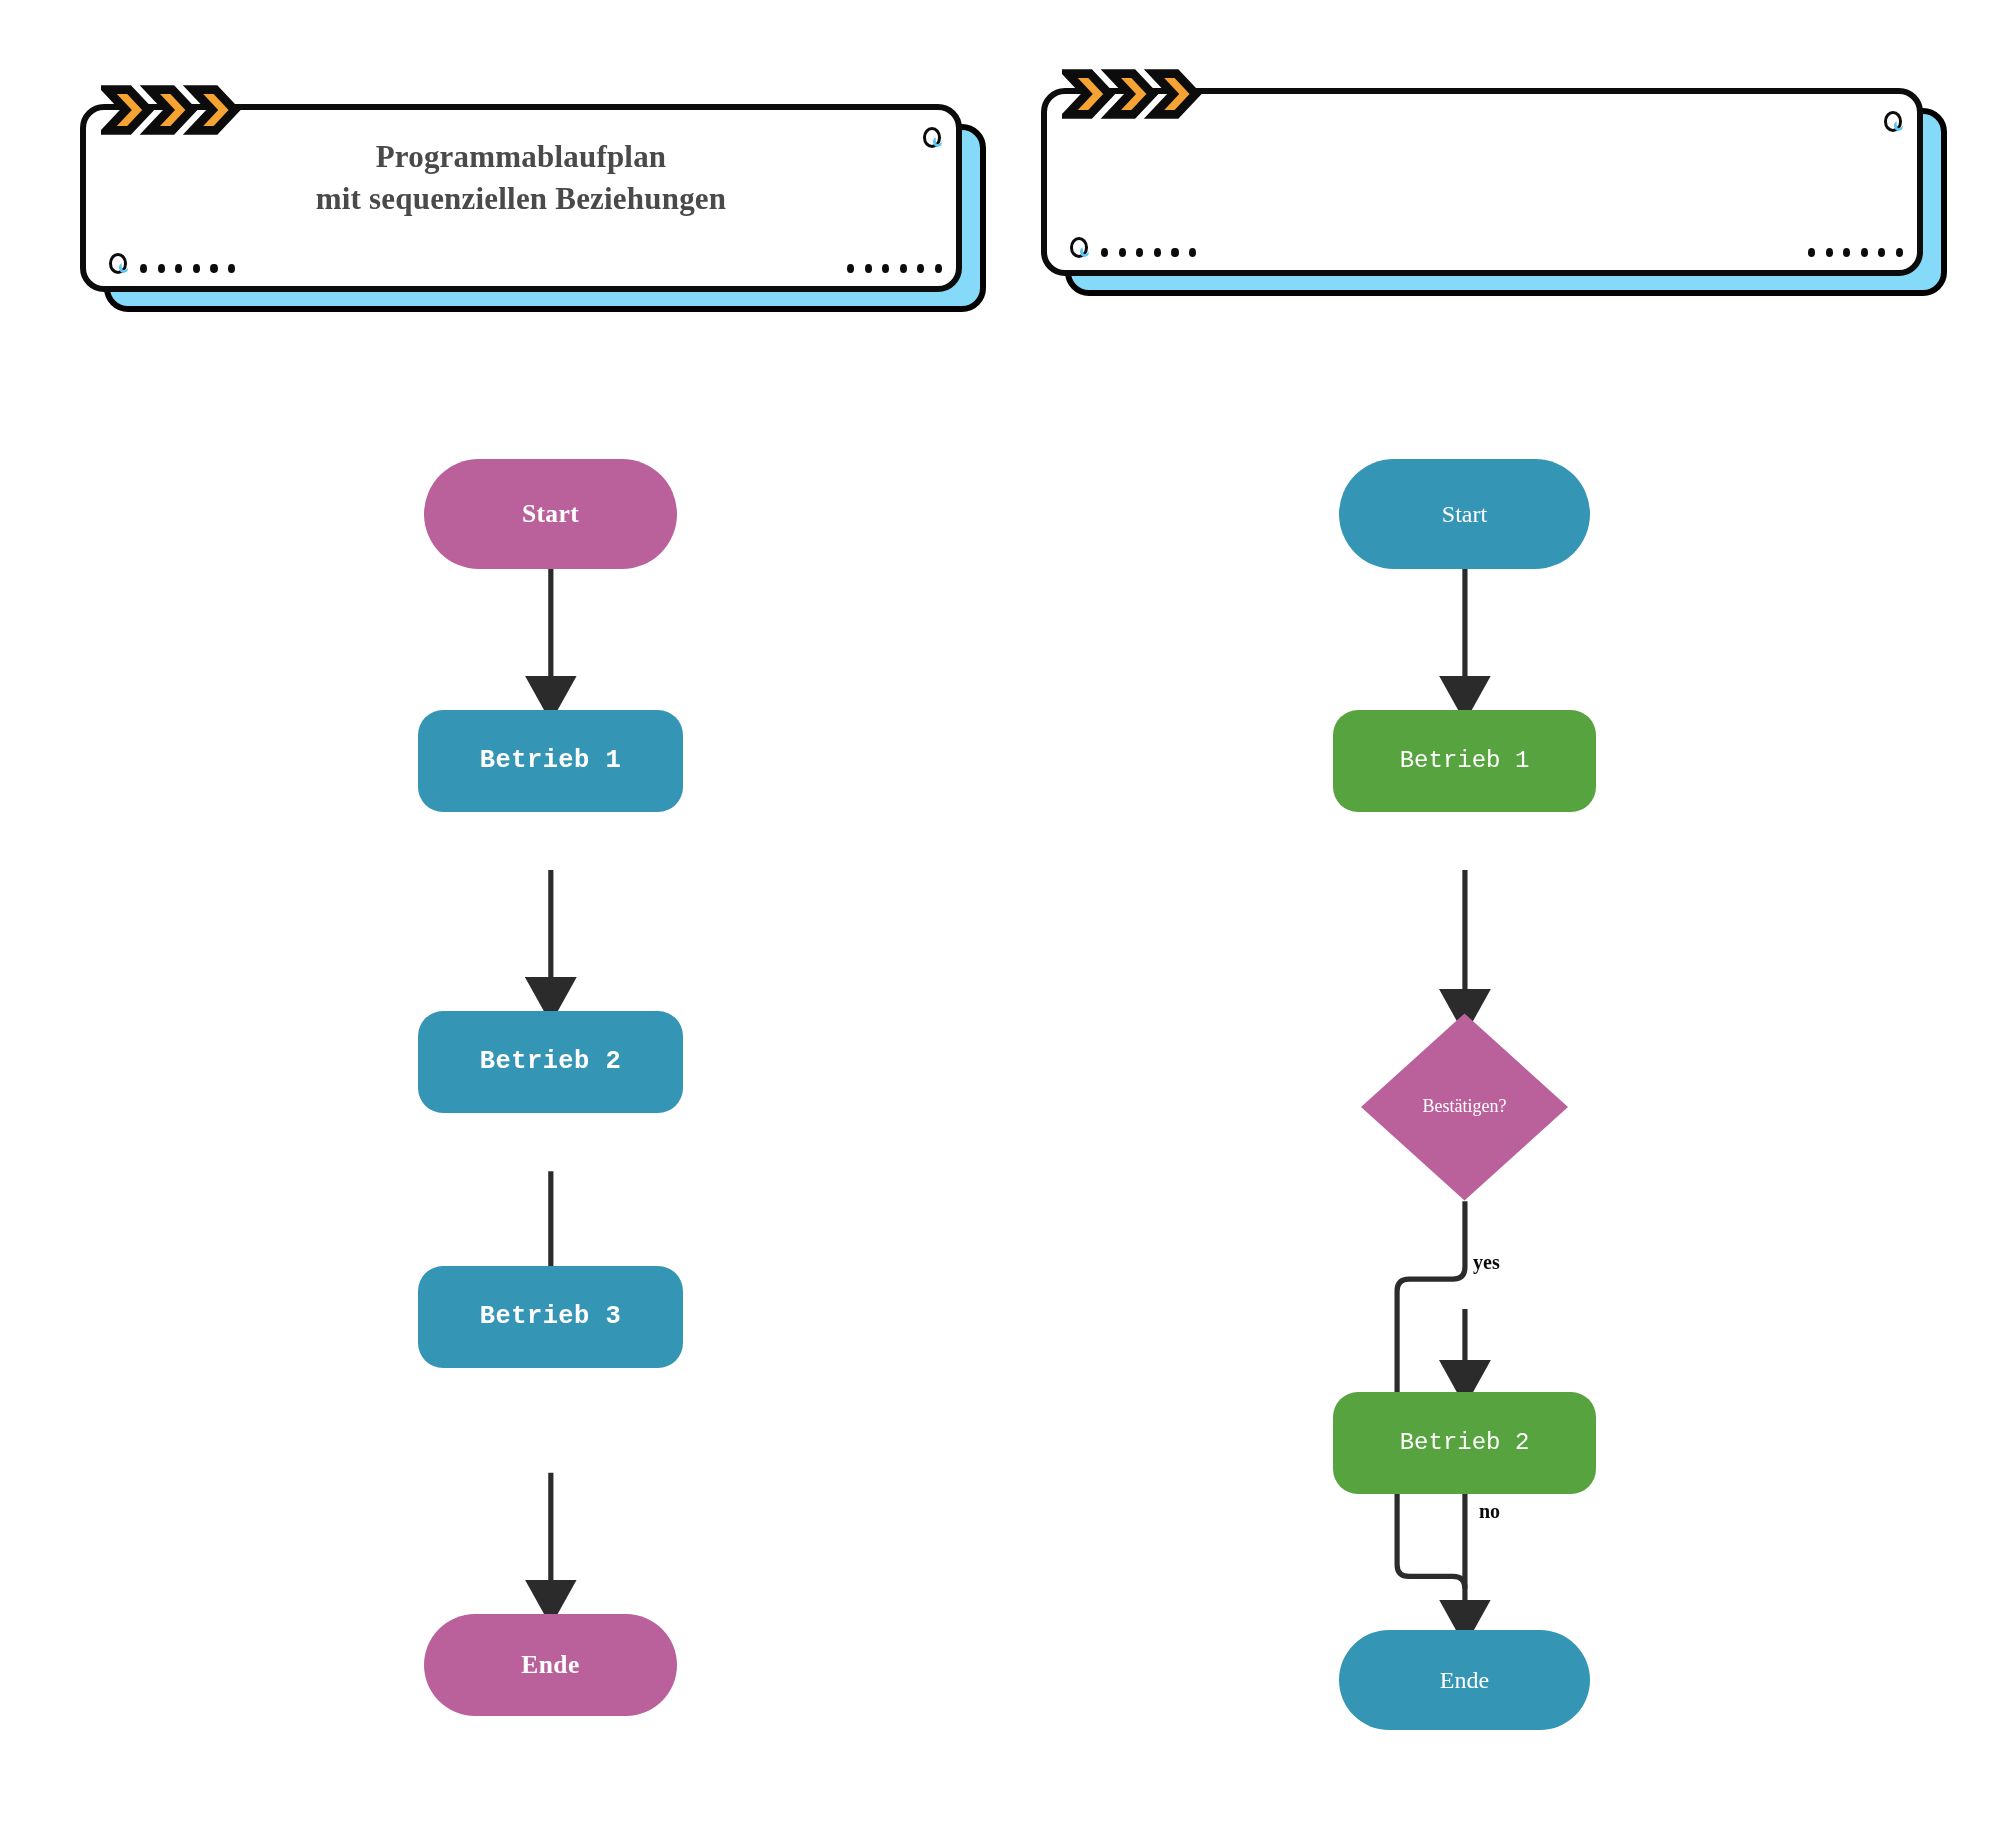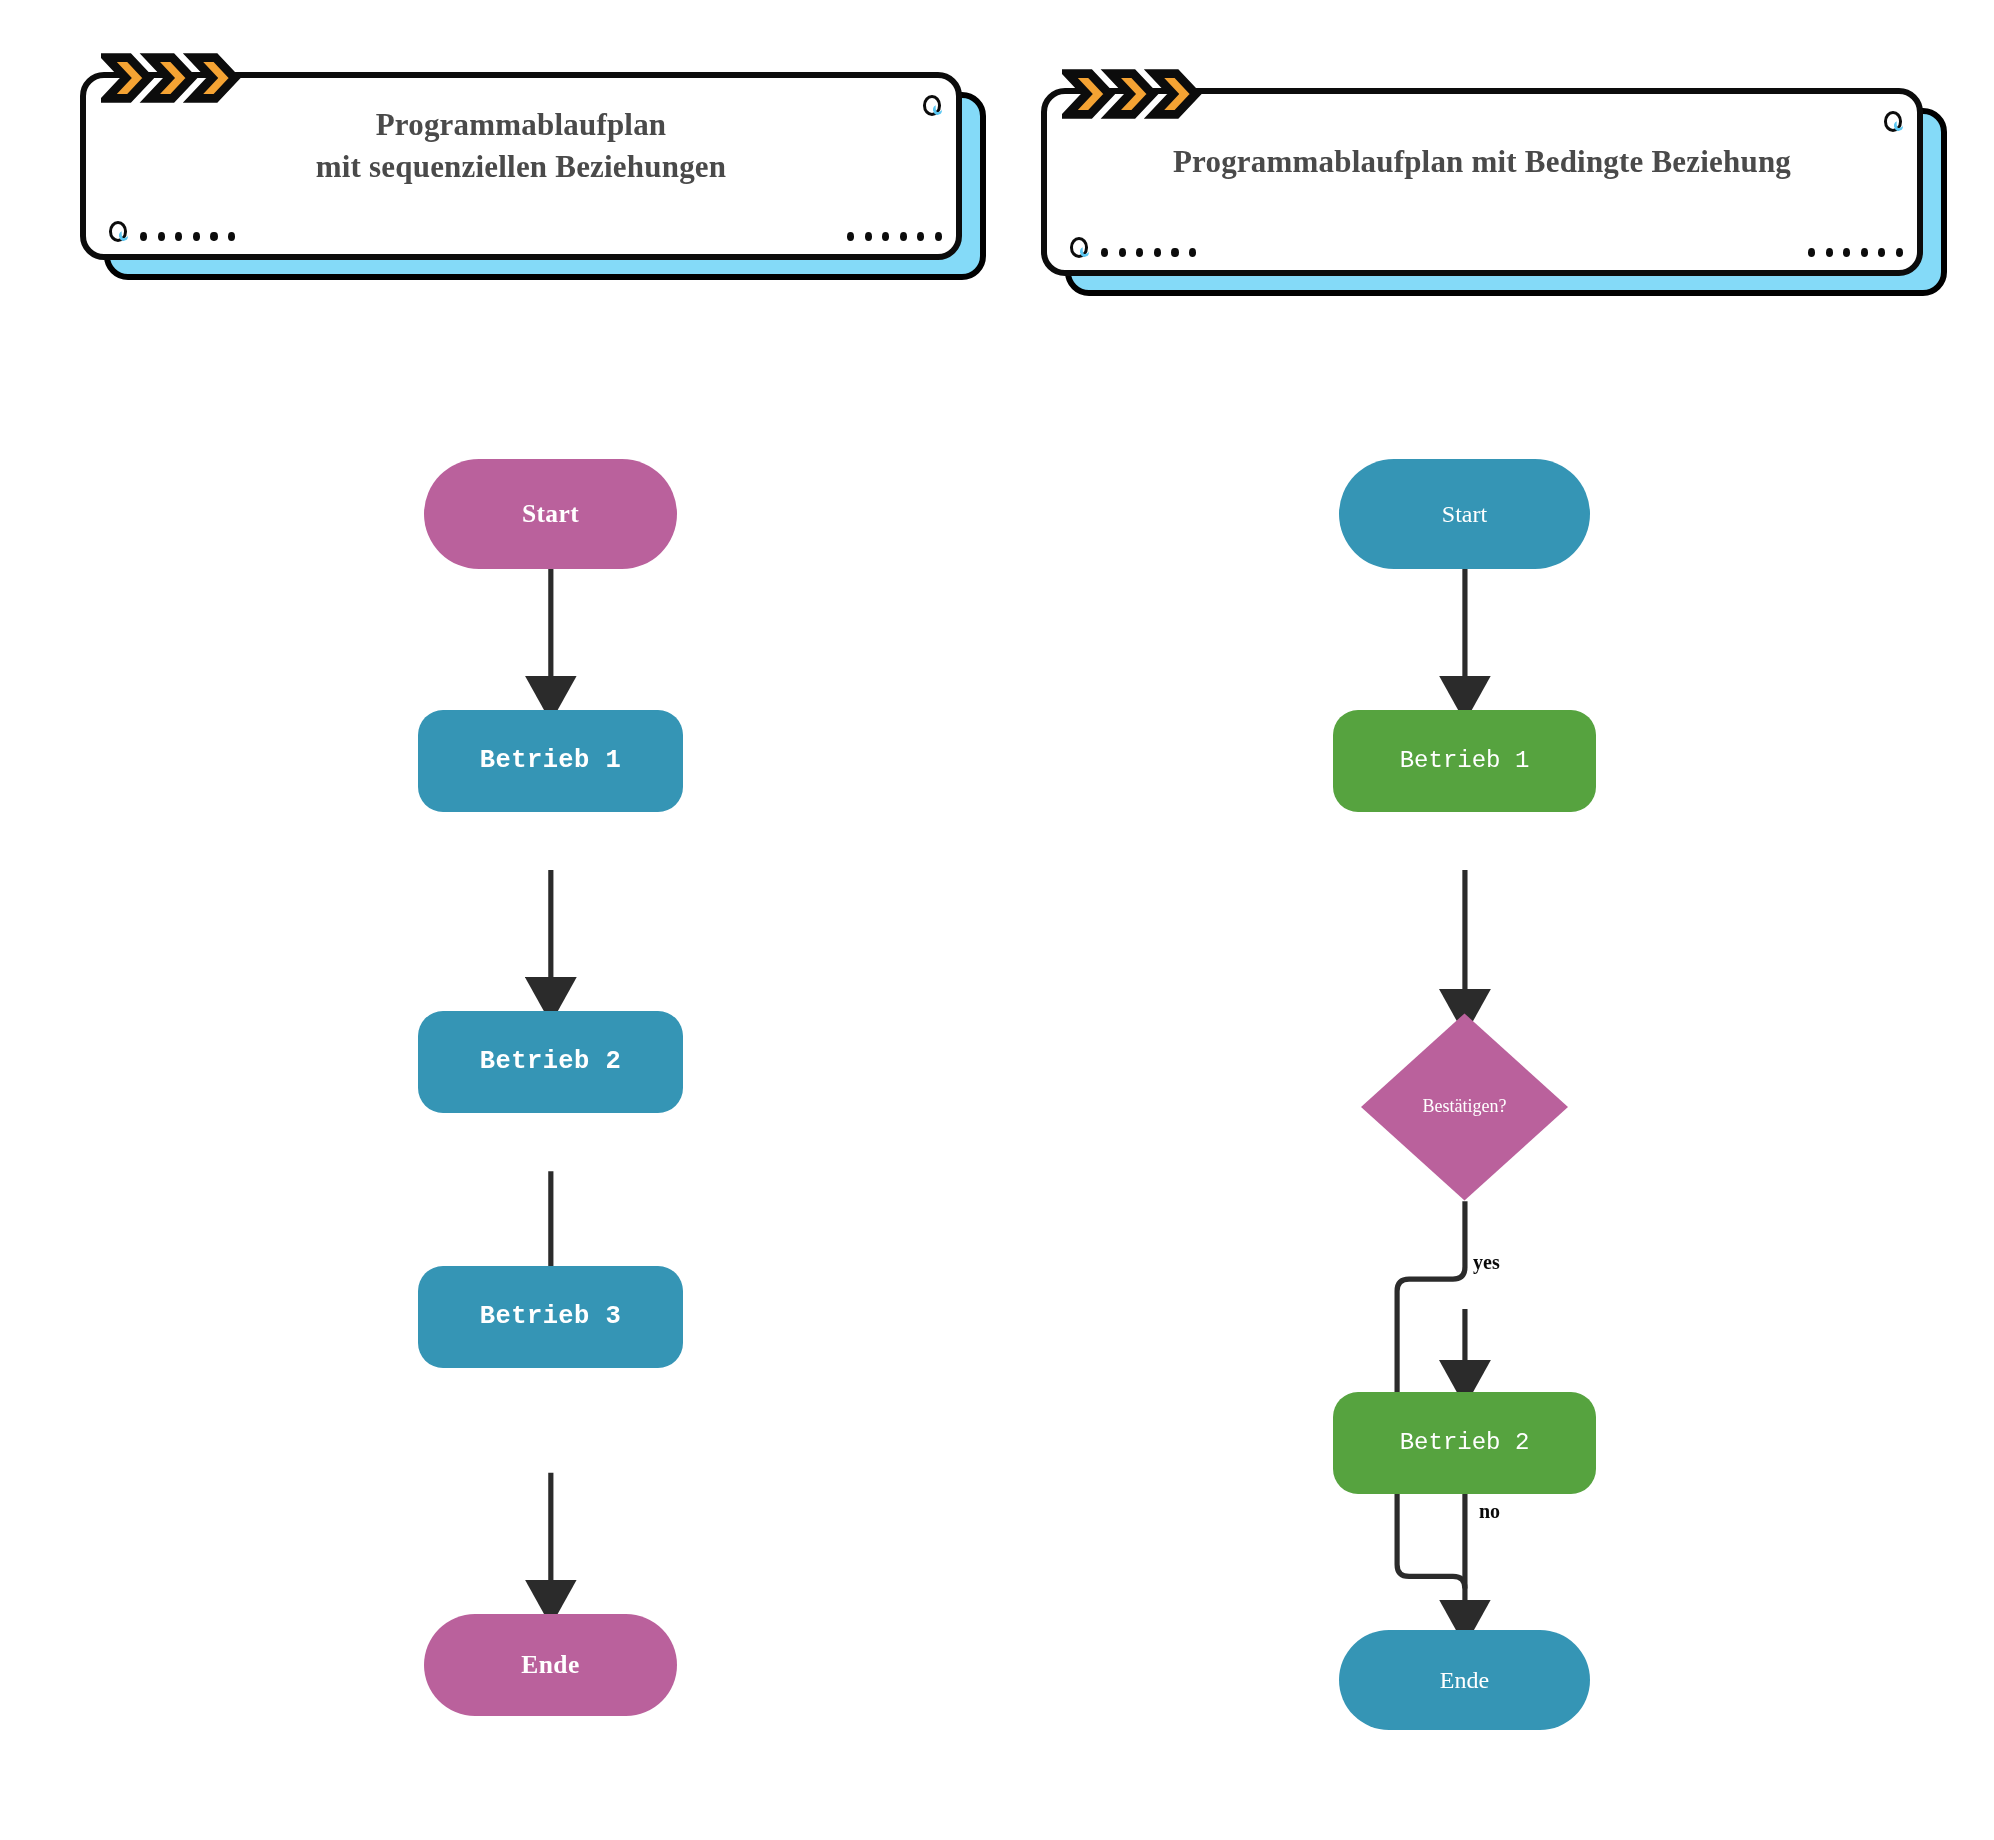--- a/index.html
+++ b/index.html
@@ -50,21 +50,21 @@
   .diamond-label{position:absolute;left:0;top:0;width:100%;height:100%;
       display:flex;align-items:center;justify-content:center;text-align:center;
       color:#ffffff;font-size:18px;line-height:1.18;}
   svg.overlay{position:absolute;left:0;top:0;overflow:visible;}
 
   .lbl{position:absolute;font-weight:bold;color:#0a0a0a;font-size:20px;}
 </style>
 </head>
 <body>
 
-<div class="banner" style="left:80px;top:52px;">
+<div class="banner" style="left:80px;top:84px;">
   <div class="shadow-card"></div>
   <div class="main-card"></div>
   <div class="chev-wrap">
     <svg width="144" height="52" viewBox="0 0 360 130">
       <g stroke="#0c0c0c" stroke-width="22" stroke-linejoin="miter" fill="#F5A333">
         <polygon points="14,14 70,14 118,65 70,116 14,116 62,65"></polygon>
         <polygon points="122,14 178,14 226,65 178,116 122,116 170,65"></polygon>
         <polygon points="230,14 286,14 334,65 286,116 230,116 278,65"></polygon>
       </g>
     </svg>
@@ -129,25 +129,20 @@
       <span></span>
       <span></span>
   </div>
   <div class="dots dots-right">
     <span></span>
       <span></span>
       <span></span>
       <span></span>
       <span></span>
       <span></span>
-  </div>
-  <div class="title">
-    <div>
-      <div>Programmablaufplan mit Bedingte Beziehung</div>
-    </div>
   </div>
 </div>
 
 <div class="flow c1" style="left:0;top:0;width:958px;height:1841px;">
   <svg class="overlay" width="958" height="1841" viewBox="0 0 2400 4613">
     <defs>
       <marker id="ar1" markerWidth="10" markerHeight="10" refX="4" refY="5" orient="auto">
         <path d="M0,0 L9,5 L0,10 z" fill="#2b2b2b"></path>
       </marker>
     </defs>

